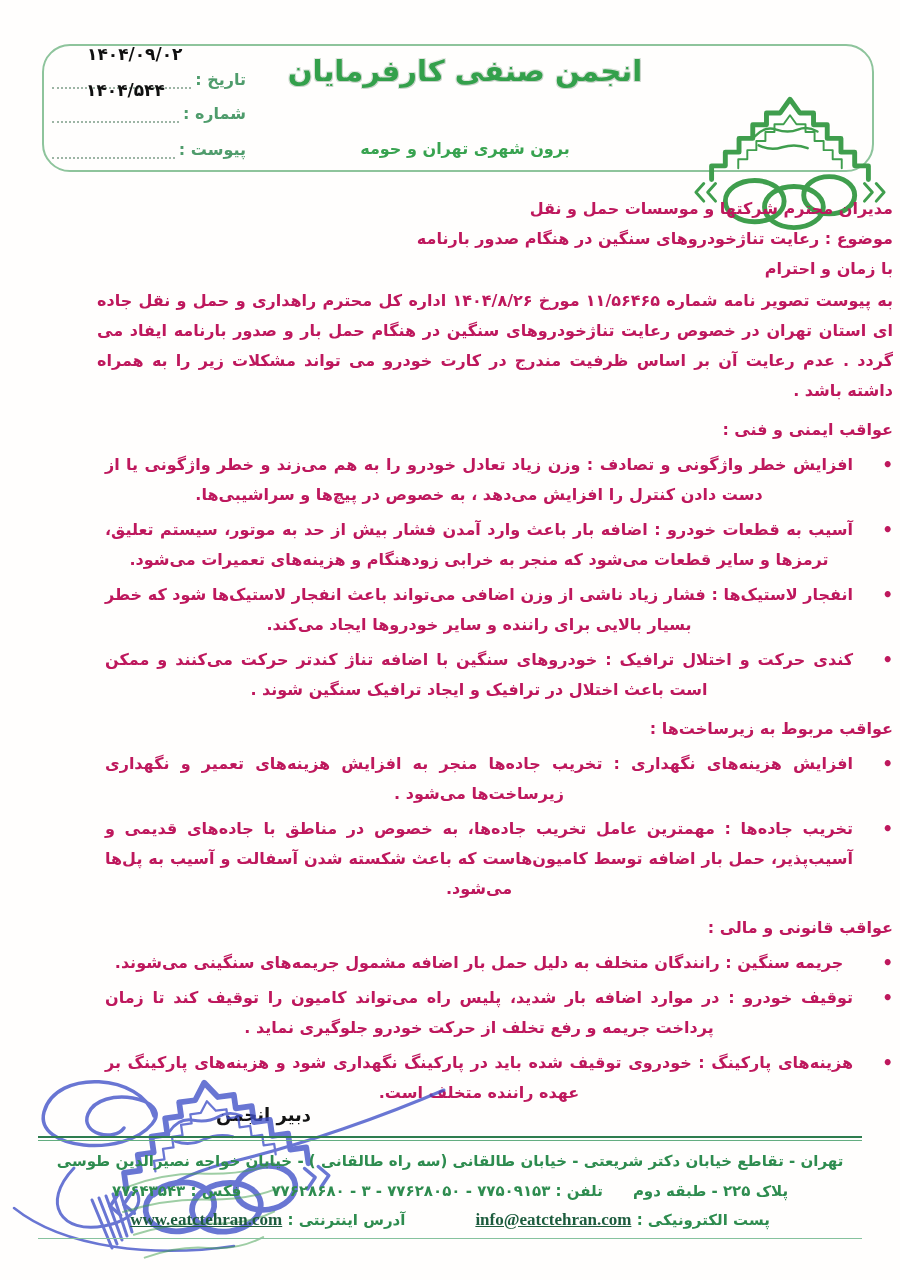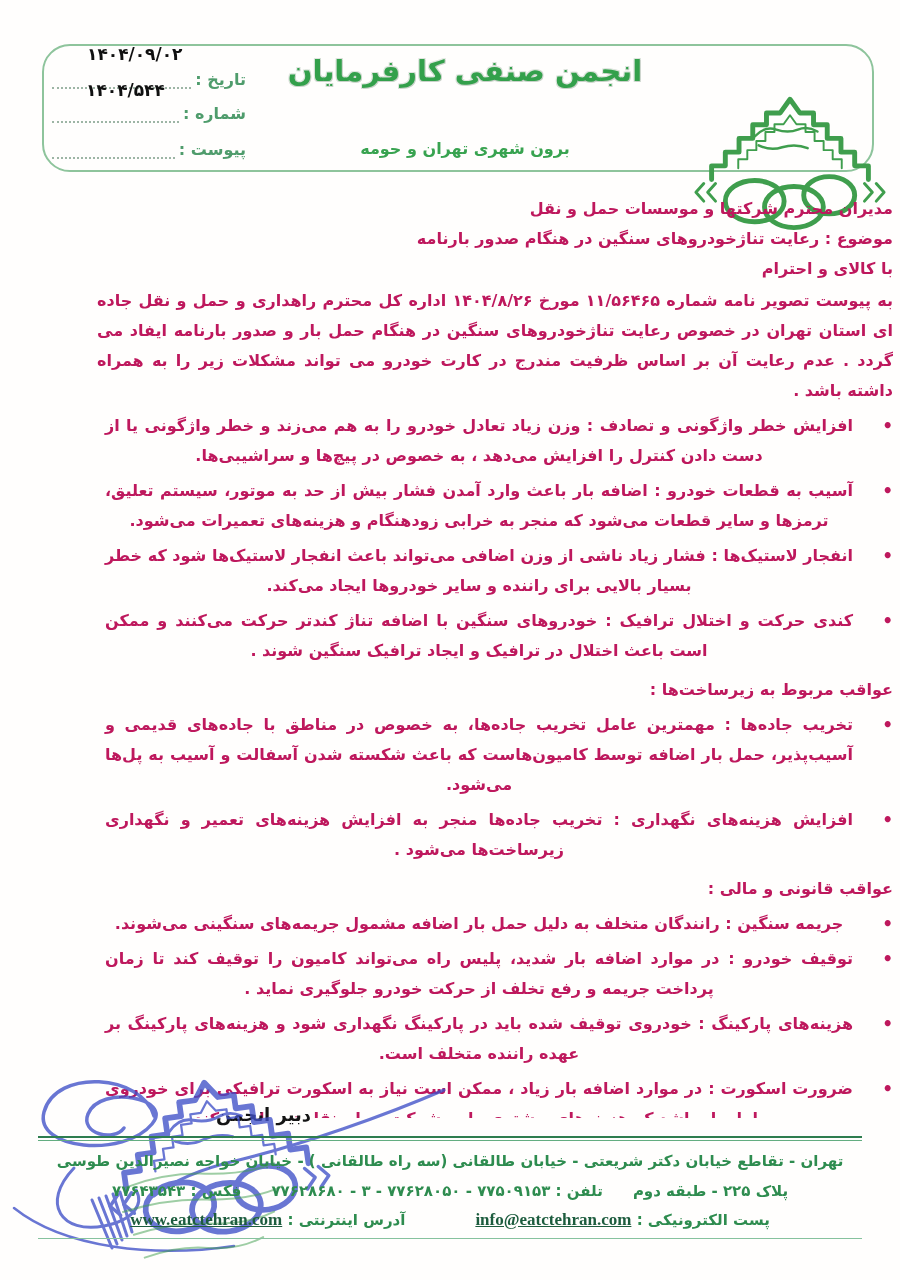--- a/index.html
+++ b/index.html
@@ -103,48 +103,49 @@
     </div>
   </div>
 
   <svg class="logo-green" viewBox="0 0 200 150">
     <use href="#emblem"></use>
   </svg>
 
   <div class="body-block">
     <div class="line">مدیران محترم شرکتها و موسسات حمل و نقل</div>
     <div class="line">موضوع : رعایت تناژخودروهای سنگین در هنگام صدور بارنامه</div>
-    <div class="line">با کالای و احترام</div>
+    <div class="line">با زمان و احترام</div>
     <p class="intro">به پیوست تصویر نامه شماره ۱۱/۵۶۴۶۵ مورخ ۱۴۰۴/۸/۲۶ اداره کل محترم راهداری و حمل و نقل جاده ای استان تهران در خصوص رعایت تناژخودروهای سنگین در هنگام حمل بار و صدور بارنامه ایفاد می گردد . عدم رعایت آن بر اساس ظرفیت مندرج در کارت خودرو می تواند مشکلات زیر را به همراه داشته باشد .</p>
 
+    <div class="section-heading">عواقب ایمنی و فنی :</div>
     <div class="bullet">
       <span class="bullet-dot"></span>
       <p class="bullet-text">افزایش خطر واژگونی و تصادف : وزن زیاد تعادل خودرو را به هم می‌زند و خطر واژگونی یا از دست دادن کنترل را افزایش می‌دهد ، به خصوص در پیچ‌ها و سراشیبی‌ها.</p>
     </div>
     <div class="bullet">
       <span class="bullet-dot"></span>
       <p class="bullet-text">آسیب به قطعات خودرو : اضافه بار باعث وارد آمدن فشار بیش از حد به موتور، سیستم تعلیق، ترمزها و سایر قطعات می‌شود که منجر به خرابی زودهنگام و هزینه‌های تعمیرات می‌شود.</p>
     </div>
     <div class="bullet">
       <span class="bullet-dot"></span>
       <p class="bullet-text">انفجار لاستیک‌ها : فشار زیاد ناشی از وزن اضافی می‌تواند باعث انفجار لاستیک‌ها شود که خطر بسیار بالایی برای راننده و سایر خودروها ایجاد می‌کند.</p>
     </div>
     <div class="bullet">
       <span class="bullet-dot"></span>
       <p class="bullet-text">کندی حرکت و اختلال ترافیک : خودروهای سنگین با اضافه تناژ کندتر حرکت می‌کنند و ممکن است باعث اختلال در ترافیک و ایجاد ترافیک سنگین شوند .</p>
     </div>
 
     <div class="section-heading">عواقب مربوط به زیرساخت‌ها :</div>
     <div class="bullet">
       <span class="bullet-dot"></span>
+      <p class="bullet-text">افزایش هزینه‌های نگهداری : تخریب جاده‌ها منجر به افزایش هزینه‌های تعمیر و نگهداری زیرساخت‌ها می‌شود .</p>
+    </div>
+    <div class="bullet">
+      <span class="bullet-dot"></span>
       <p class="bullet-text">تخریب جاده‌ها : مهمترین عامل تخریب جاده‌ها، به خصوص در مناطق با جاده‌های قدیمی و آسیب‌پذیر، حمل بار اضافه توسط کامیون‌هاست که باعث شکسته شدن آسفالت و آسیب به پل‌ها می‌شود.</p>
-    </div>
-    <div class="bullet">
-      <span class="bullet-dot"></span>
-      <p class="bullet-text">افزایش هزینه‌های نگهداری : تخریب جاده‌ها منجر به افزایش هزینه‌های تعمیر و نگهداری زیرساخت‌ها می‌شود .</p>
     </div>
 
     <div class="section-heading">عواقب قانونی و مالی :</div>
     <div class="bullet">
       <span class="bullet-dot"></span>
       <p class="bullet-text">جریمه سنگین : رانندگان متخلف به دلیل حمل بار اضافه مشمول جریمه‌های سنگینی می‌شوند.</p>
     </div>
     <div class="bullet">
       <span class="bullet-dot"></span>
       <p class="bullet-text">توقیف خودرو : در موارد اضافه بار شدید، پلیس راه می‌تواند کامیون را توقیف کند تا زمان پرداخت جریمه و رفع تخلف از حرکت خودرو جلوگیری نماید .</p>

